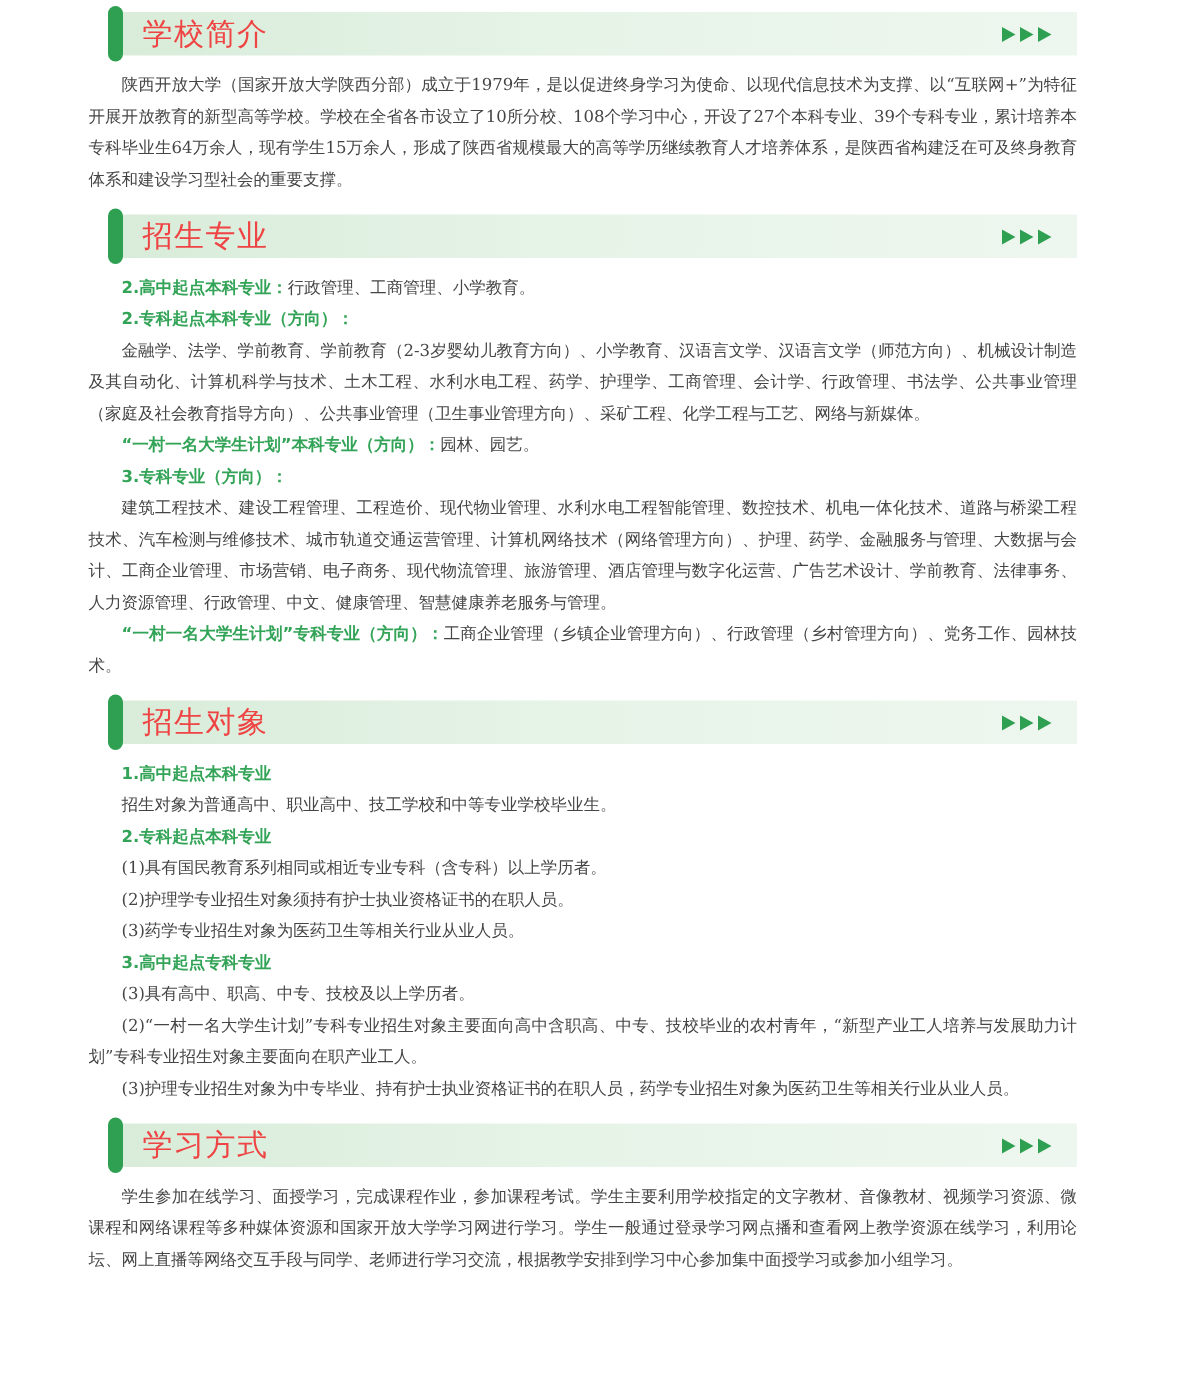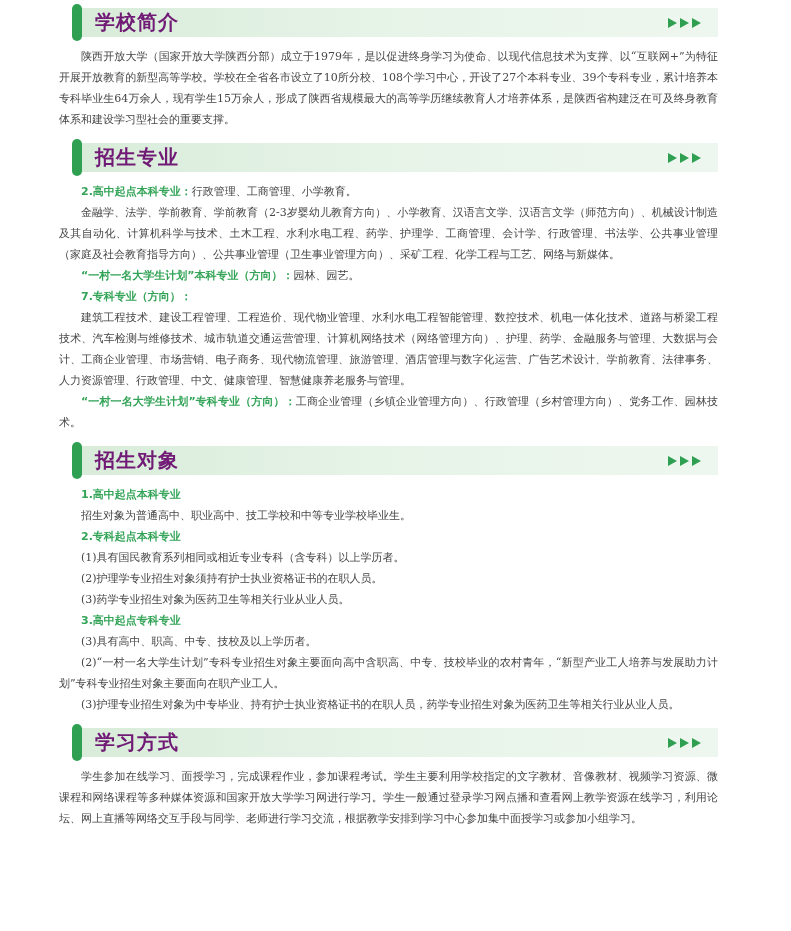--- a/index.html
+++ b/index.html
@@ -41,23 +41,23 @@
     background: #2fa052;
   }
   .hdr-title {
     position: absolute;
     left: 23px; top: 4px;
     margin: 0;
     height: 40px;
     line-height: 29px;
     font-family: "DejaVu Sans", sans-serif;
     font-size: 20px;
-    font-weight: bold;
+    font-weight: normal;
     letter-spacing: 1px;
-    color: #701a75;
+    color: #ef4444;
   }
   .hdr-arrows {
     position: absolute;
     right: 17px; top: 4px;
     height: 29px;
     display: flex;
     align-items: center;
     gap: 3px;
   }
   .tri {
@@ -112,26 +112,27 @@
       <h2 class="hdr-title">招生专业</h2>
       <span class="hdr-arrows">
         <i class="tri"></i>
         <i class="tri"></i>
         <i class="tri"></i>
       </span>
     </header>
     <div class="blocks">
   <p class="block"><span class="lbl">2.高中起点本科专业：</span><span class="txt">行政管理、工商管理、小学教育。</span></p>
 
+  <p class="block"><span class="lbl">2.专科起点本科专业（方向）：</span><span class="txt"></span></p>
 
   <p class="block"><span class="lbl"></span><span class="txt">金融学、法学、学前教育、学前教育（2-3岁婴幼儿教育方向）、小学教育、汉语言文学、汉语言文学（师范方向）、机械设计制造及其自动化、计算机科学与技术、土木工程、水利水电工程、药学、护理学、工商管理、会计学、行政管理、书法学、公共事业管理（家庭及社会教育指导方向）、公共事业管理（卫生事业管理方向）、采矿工程、化学工程与工艺、网络与新媒体。</span></p>
 
   <p class="block"><span class="lbl">“一村一名大学生计划”本科专业（方向）：</span><span class="txt">园林、园艺。</span></p>
 
-  <p class="block"><span class="lbl">7.专科专业（方向）：</span><span class="txt"></span></p>
+  <p class="block"><span class="lbl">3.专科专业（方向）：</span><span class="txt"></span></p>
 
   <p class="block"><span class="lbl"></span><span class="txt">建筑工程技术、建设工程管理、工程造价、现代物业管理、水利水电工程智能管理、数控技术、机电一体化技术、道路与桥梁工程技术、汽车检测与维修技术、城市轨道交通运营管理、计算机网络技术（网络管理方向）、护理、药学、金融服务与管理、大数据与会计、工商企业管理、市场营销、电子商务、现代物流管理、旅游管理、酒店管理与数字化运营、广告艺术设计、学前教育、法律事务、人力资源管理、行政管理、中文、健康管理、智慧健康养老服务与管理。</span></p>
 
   <p class="block"><span class="lbl">“一村一名大学生计划”专科专业（方向）：</span><span class="txt">工商企业管理（乡镇企业管理方向）、行政管理（乡村管理方向）、党务工作、园林技术。</span></p>
 
 </div>
   </section>
 
   <section class="section">
     <header class="sec-header">

